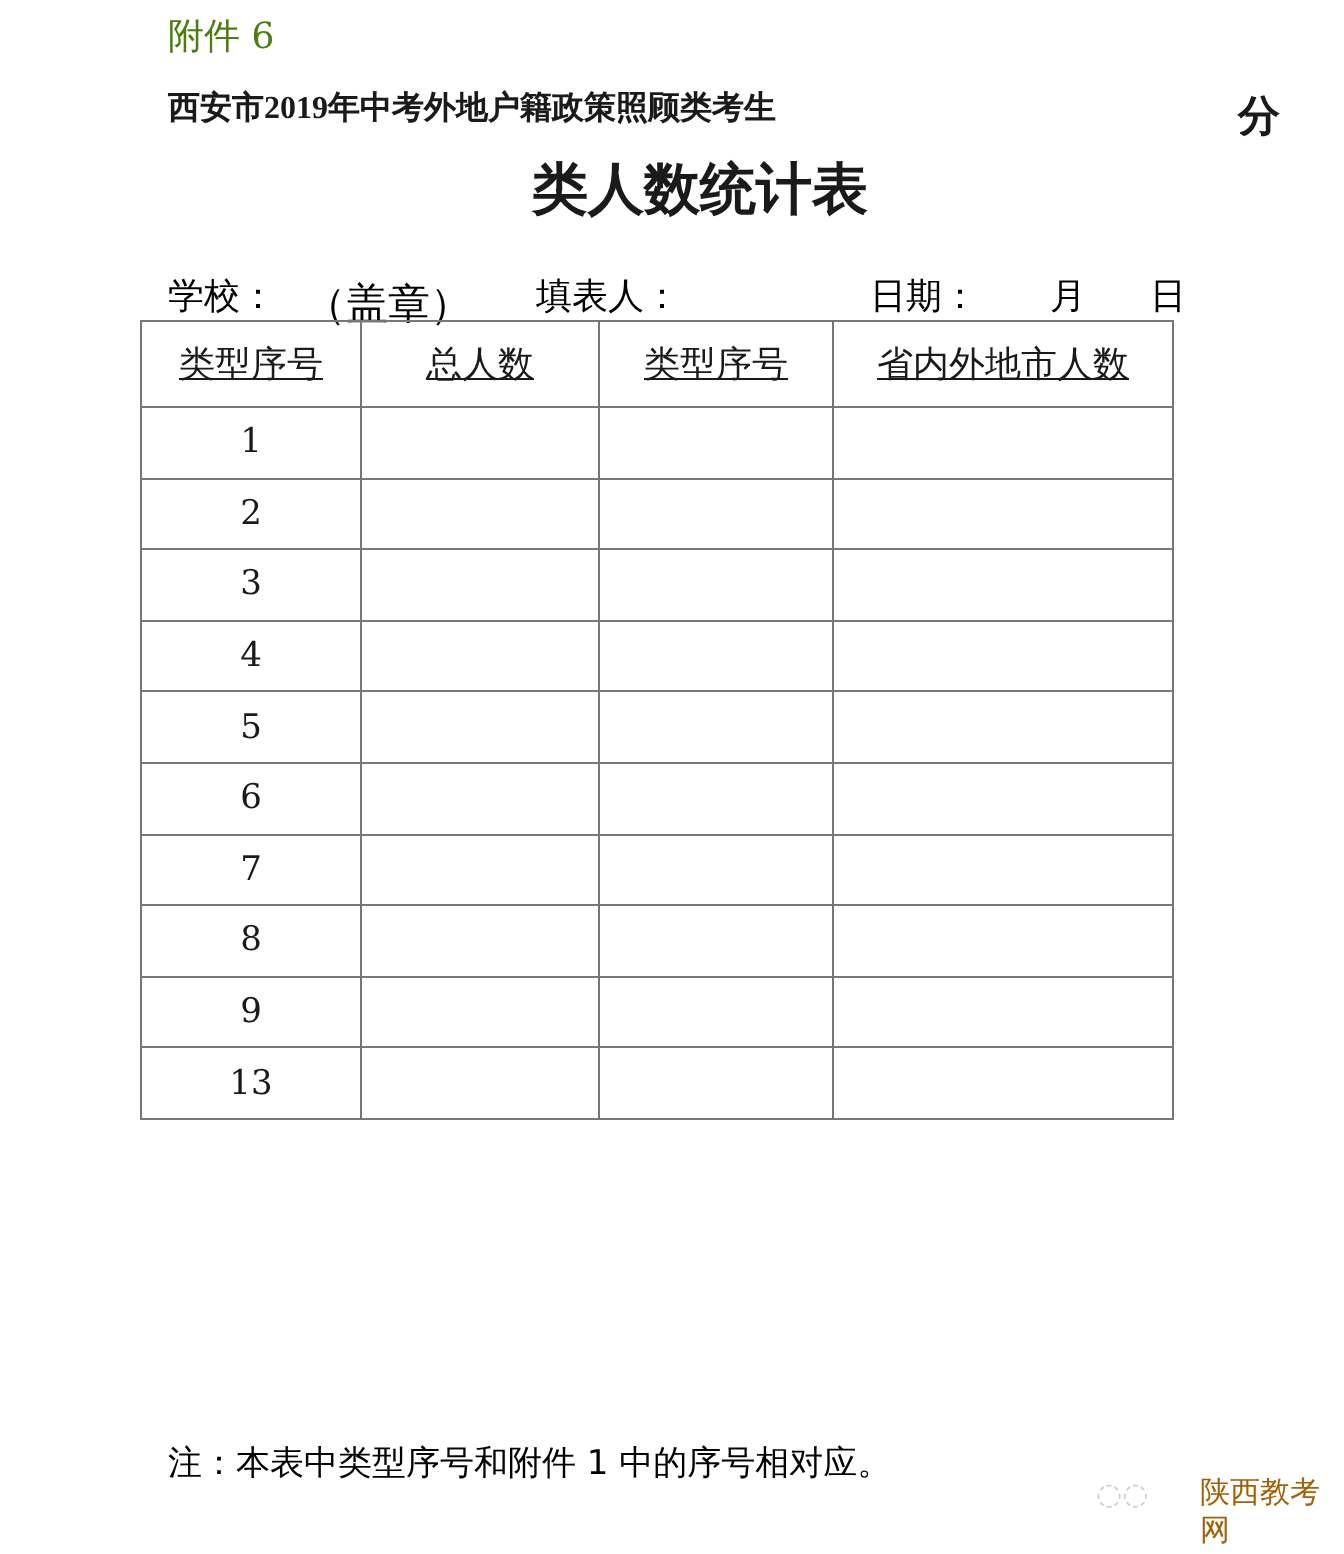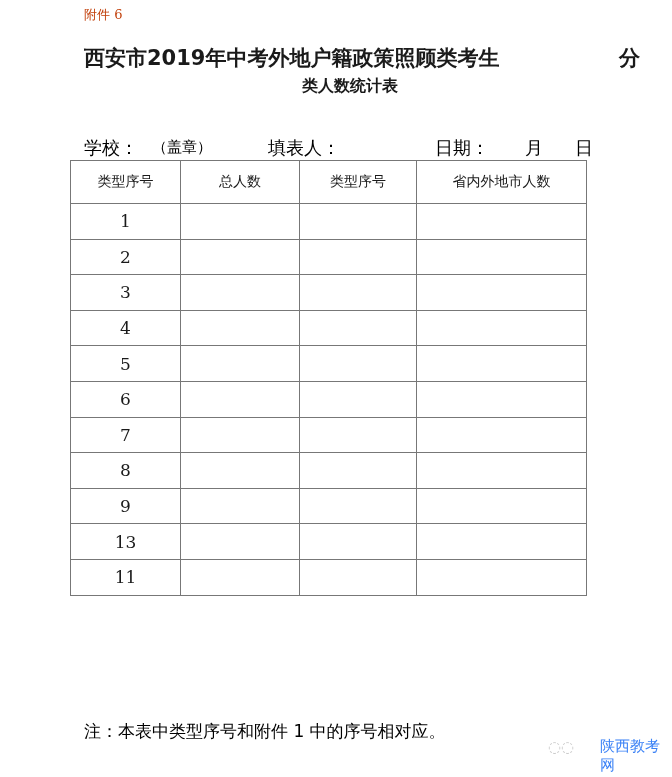--- a/index.html
+++ b/index.html
@@ -1,42 +1,42 @@
 <!DOCTYPE html>
 <html><head>
 <meta charset="utf-8">
 <style>
   html, body { margin:0; padding:0; background:#ffffff; }
   body { width:672px; height:777px; position:relative; overflow:hidden; color:#1a1a1a;
          font-family: "DejaVu Sans", "Liberation Sans", sans-serif; }
-  .attach { position:absolute; left:84px; top:6px; font-size:13px; font-family:"DejaVu Serif", serif; color:#c2410c; }
-  .title1 { position:absolute; left:84px; top:44px; font-size:21px; font-weight:bold; letter-spacing:0px; }
+  .attach { position:absolute; left:84px; top:6px; font-size:18px; font-family:"DejaVu Serif", serif; color:#4d7c0f; }
+  .title1 { position:absolute; left:84px; top:44px; font-size:16px; font-weight:bold; letter-spacing:0px;font-family:Liberation Serif, serif; }
   .title-fen { position:absolute; left:619px; top:44px; font-size:21px; font-weight:bold; }
-  .title2 { position:absolute; left:0; width:672px; text-align:center; top:76px; font-size:16px; font-weight:bold; padding-left:28px; box-sizing:border-box; }
+  .title2 { position:absolute; left:0; width:672px; text-align:center; top:76px; font-size:28px; font-weight:bold; padding-left:28px; box-sizing:border-box; }
   .meta { position:absolute; top:136px; font-size:18px; color:#000000; }
   table { position:absolute; left:70px; top:160px; border-collapse:collapse; }
   td, th { border:1.5px solid #777; padding:0; text-align:center; font-weight:normal; }
-  th { height:42px; font-size:14px; }
+  th { height:42px; font-size:18px;text-decoration:underline; }
   td { height:34.6px; font-size:17px; font-family:"DejaVu Serif", serif; }
   td.total { font-family:"DejaVu Sans", sans-serif; font-size:18px; }
   .c0{width:109px}.c1{width:118px}.c2{width:116px}.c3{width:169px}
   .note { position:absolute; left:84px; top:676px; font-size:17px; color:#000000;margin-top:44px; }
-  .wm { position:absolute; left:600px; top:737px; font-size:15px; color:#3b82f6; }
+  .wm { position:absolute; left:600px; top:737px; font-size:15px; color:#a16207; }
   .wm-icon { position:absolute; left:548px; top:738px; font-size:15px; color:#ccc; }
 </style>
 </head>
 <body>
 
 <div class="attach">附件 6</div>
 <div class="title1">西安市2019年中考外地户籍政策照顾类考生</div>
 <div class="title-fen">分</div>
 <div class="title2">类人数统计表</div>
 
 <div class="meta" style="left:84px">学校：</div>
-<div class="meta" style="left:152px;top:138px;font-size:15px">（盖章）</div>
+<div class="meta" style="left:152px;top:138px;font-size:21px">（盖章）</div>
 <div class="meta" style="left:268px">填表人：</div>
 <div class="meta" style="left:435px">日期：</div>
 <div class="meta" style="left:525px">月</div>
 <div class="meta" style="left:575px">日</div>
 
 <table>
   <thead>
     <tr>
       <th class="c0">类型序号</th>
       <th class="c1">总人数</th>
@@ -98,24 +98,18 @@
         <td></td>
         <td></td>
         <td></td>
       </tr>
       <tr>
         <td>13</td>
         <td></td>
         <td></td>
         <td></td>
       </tr>
-      <tr>
-        <td>11</td>
-        <td></td>
-        <td></td>
-        <td></td>
-      </tr>
     </tbody>
 </table>
 
 <div class="note">注：本表中类型序号和附件 1 中的序号相对应。</div>
 <div class="wm-icon">◌◌</div>
 <div class="wm">陕西教考网</div>
 
 </body></html>

